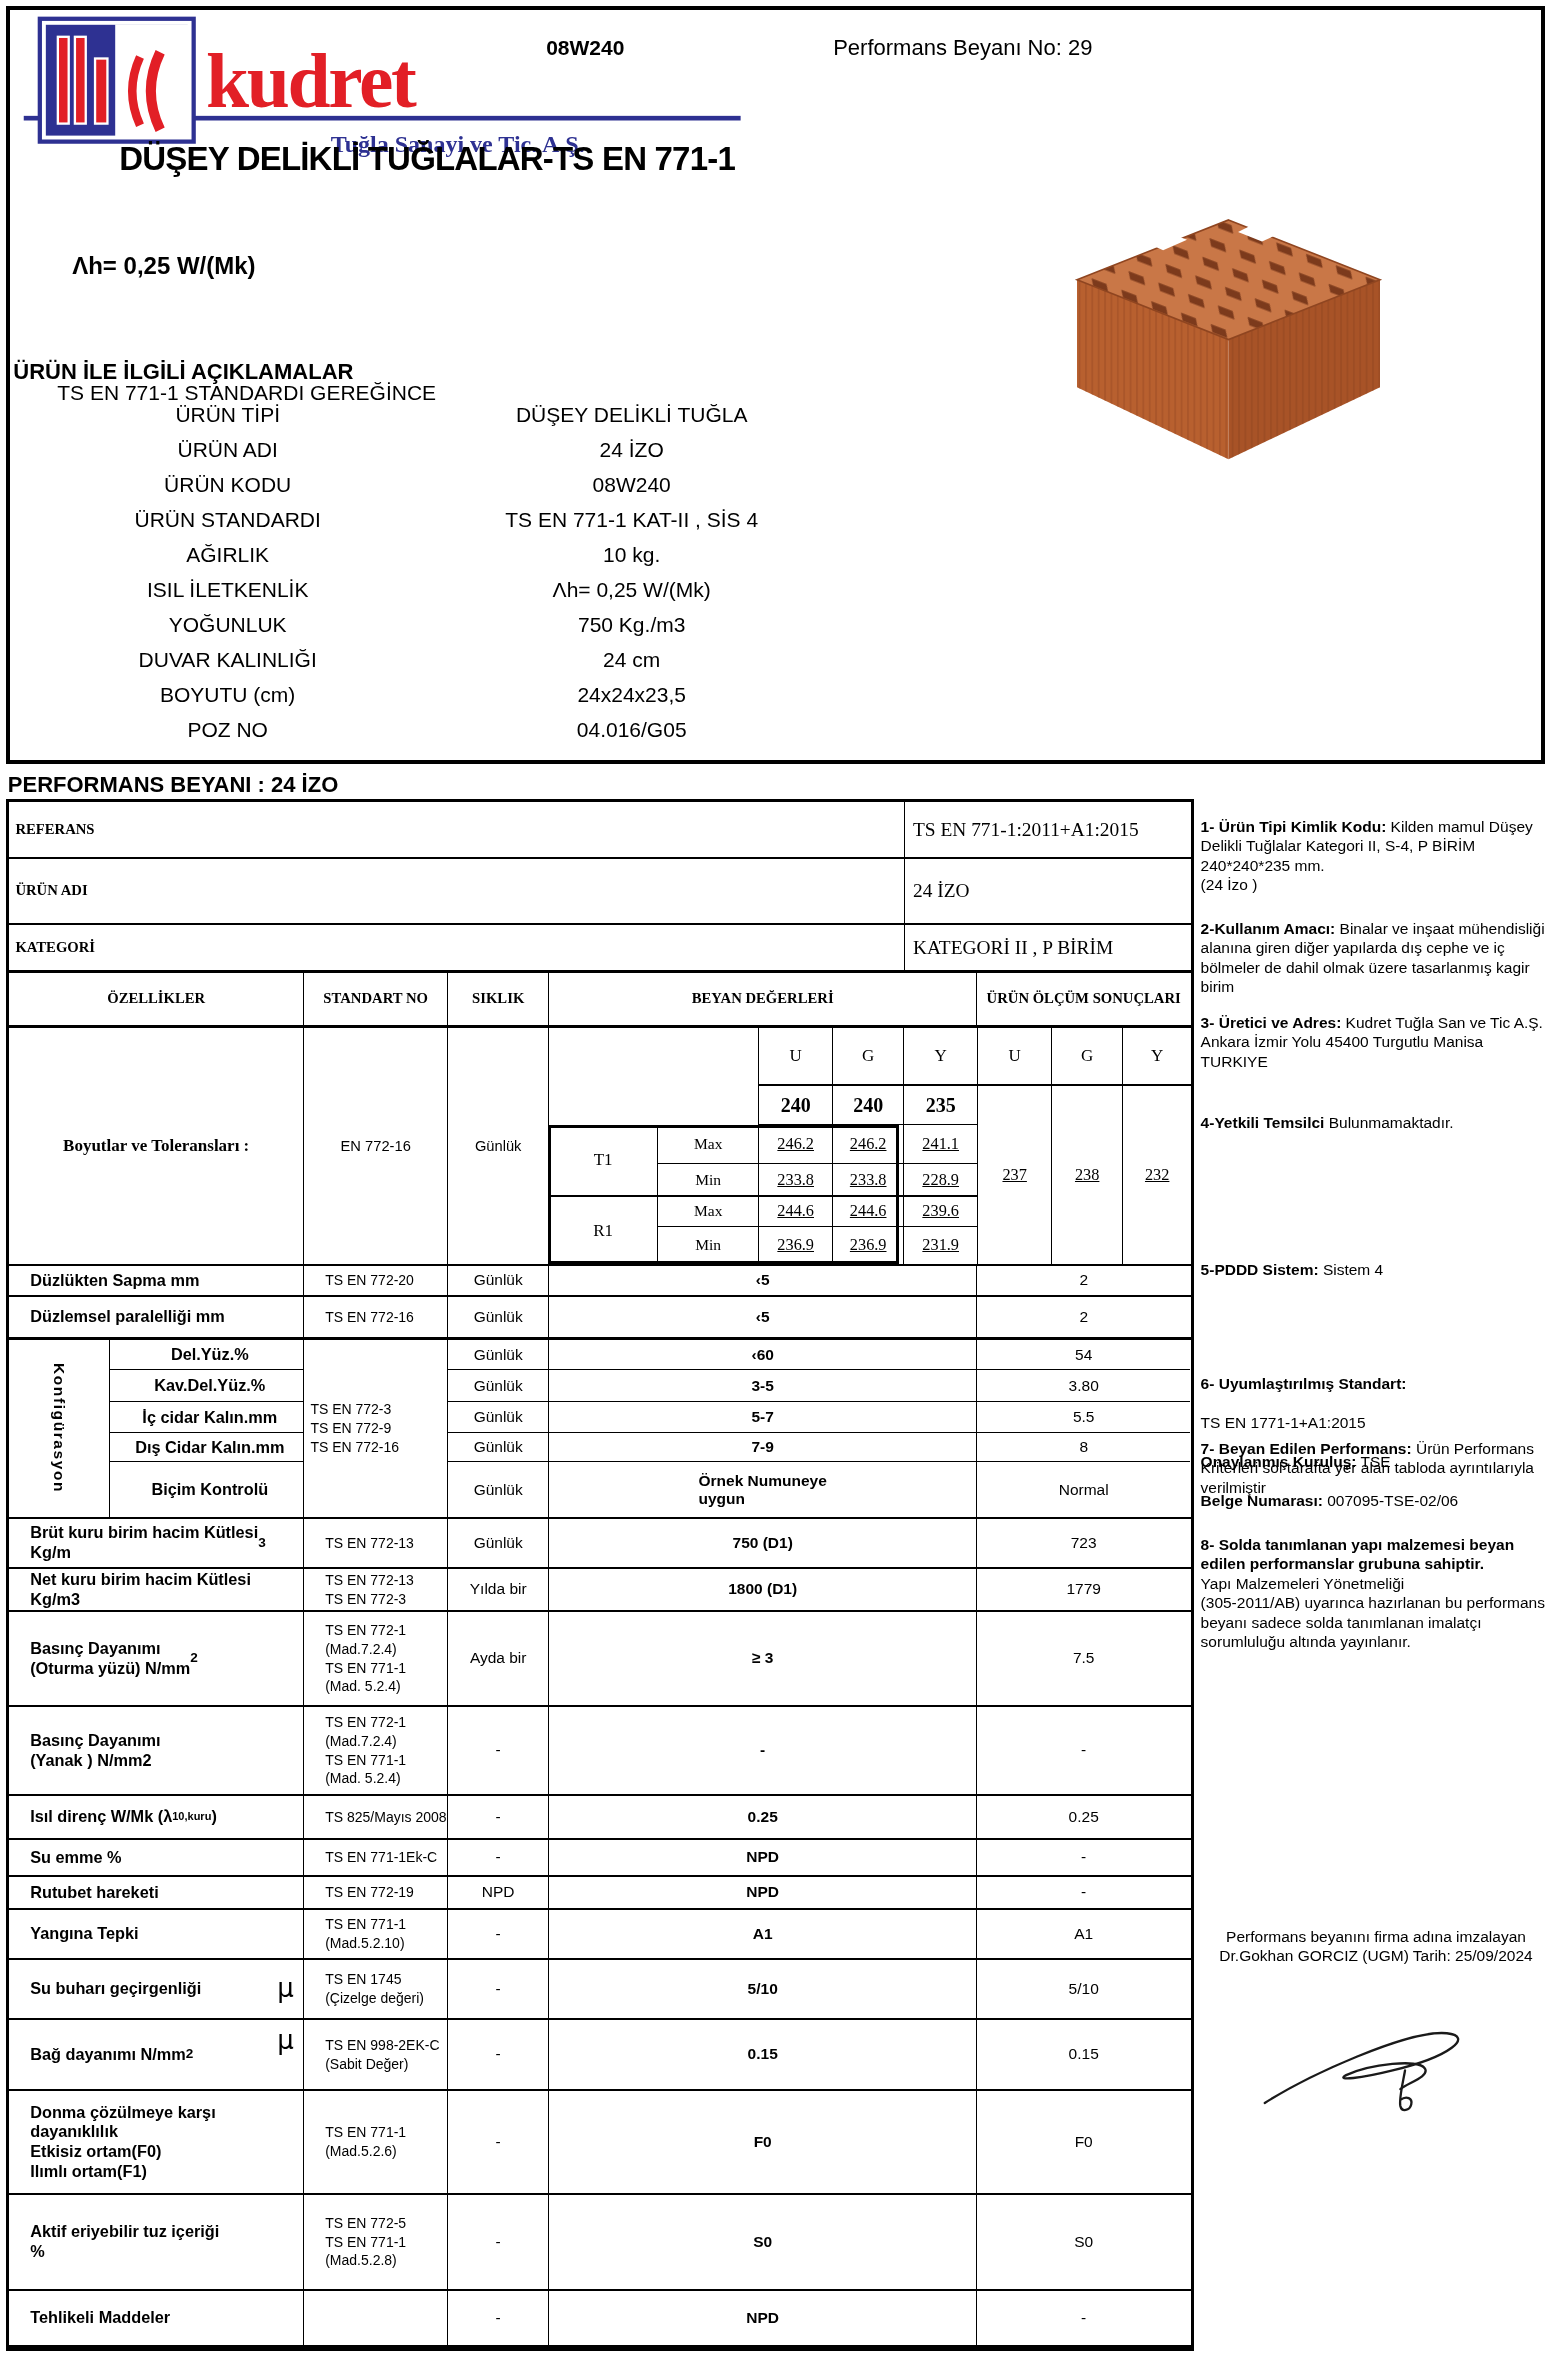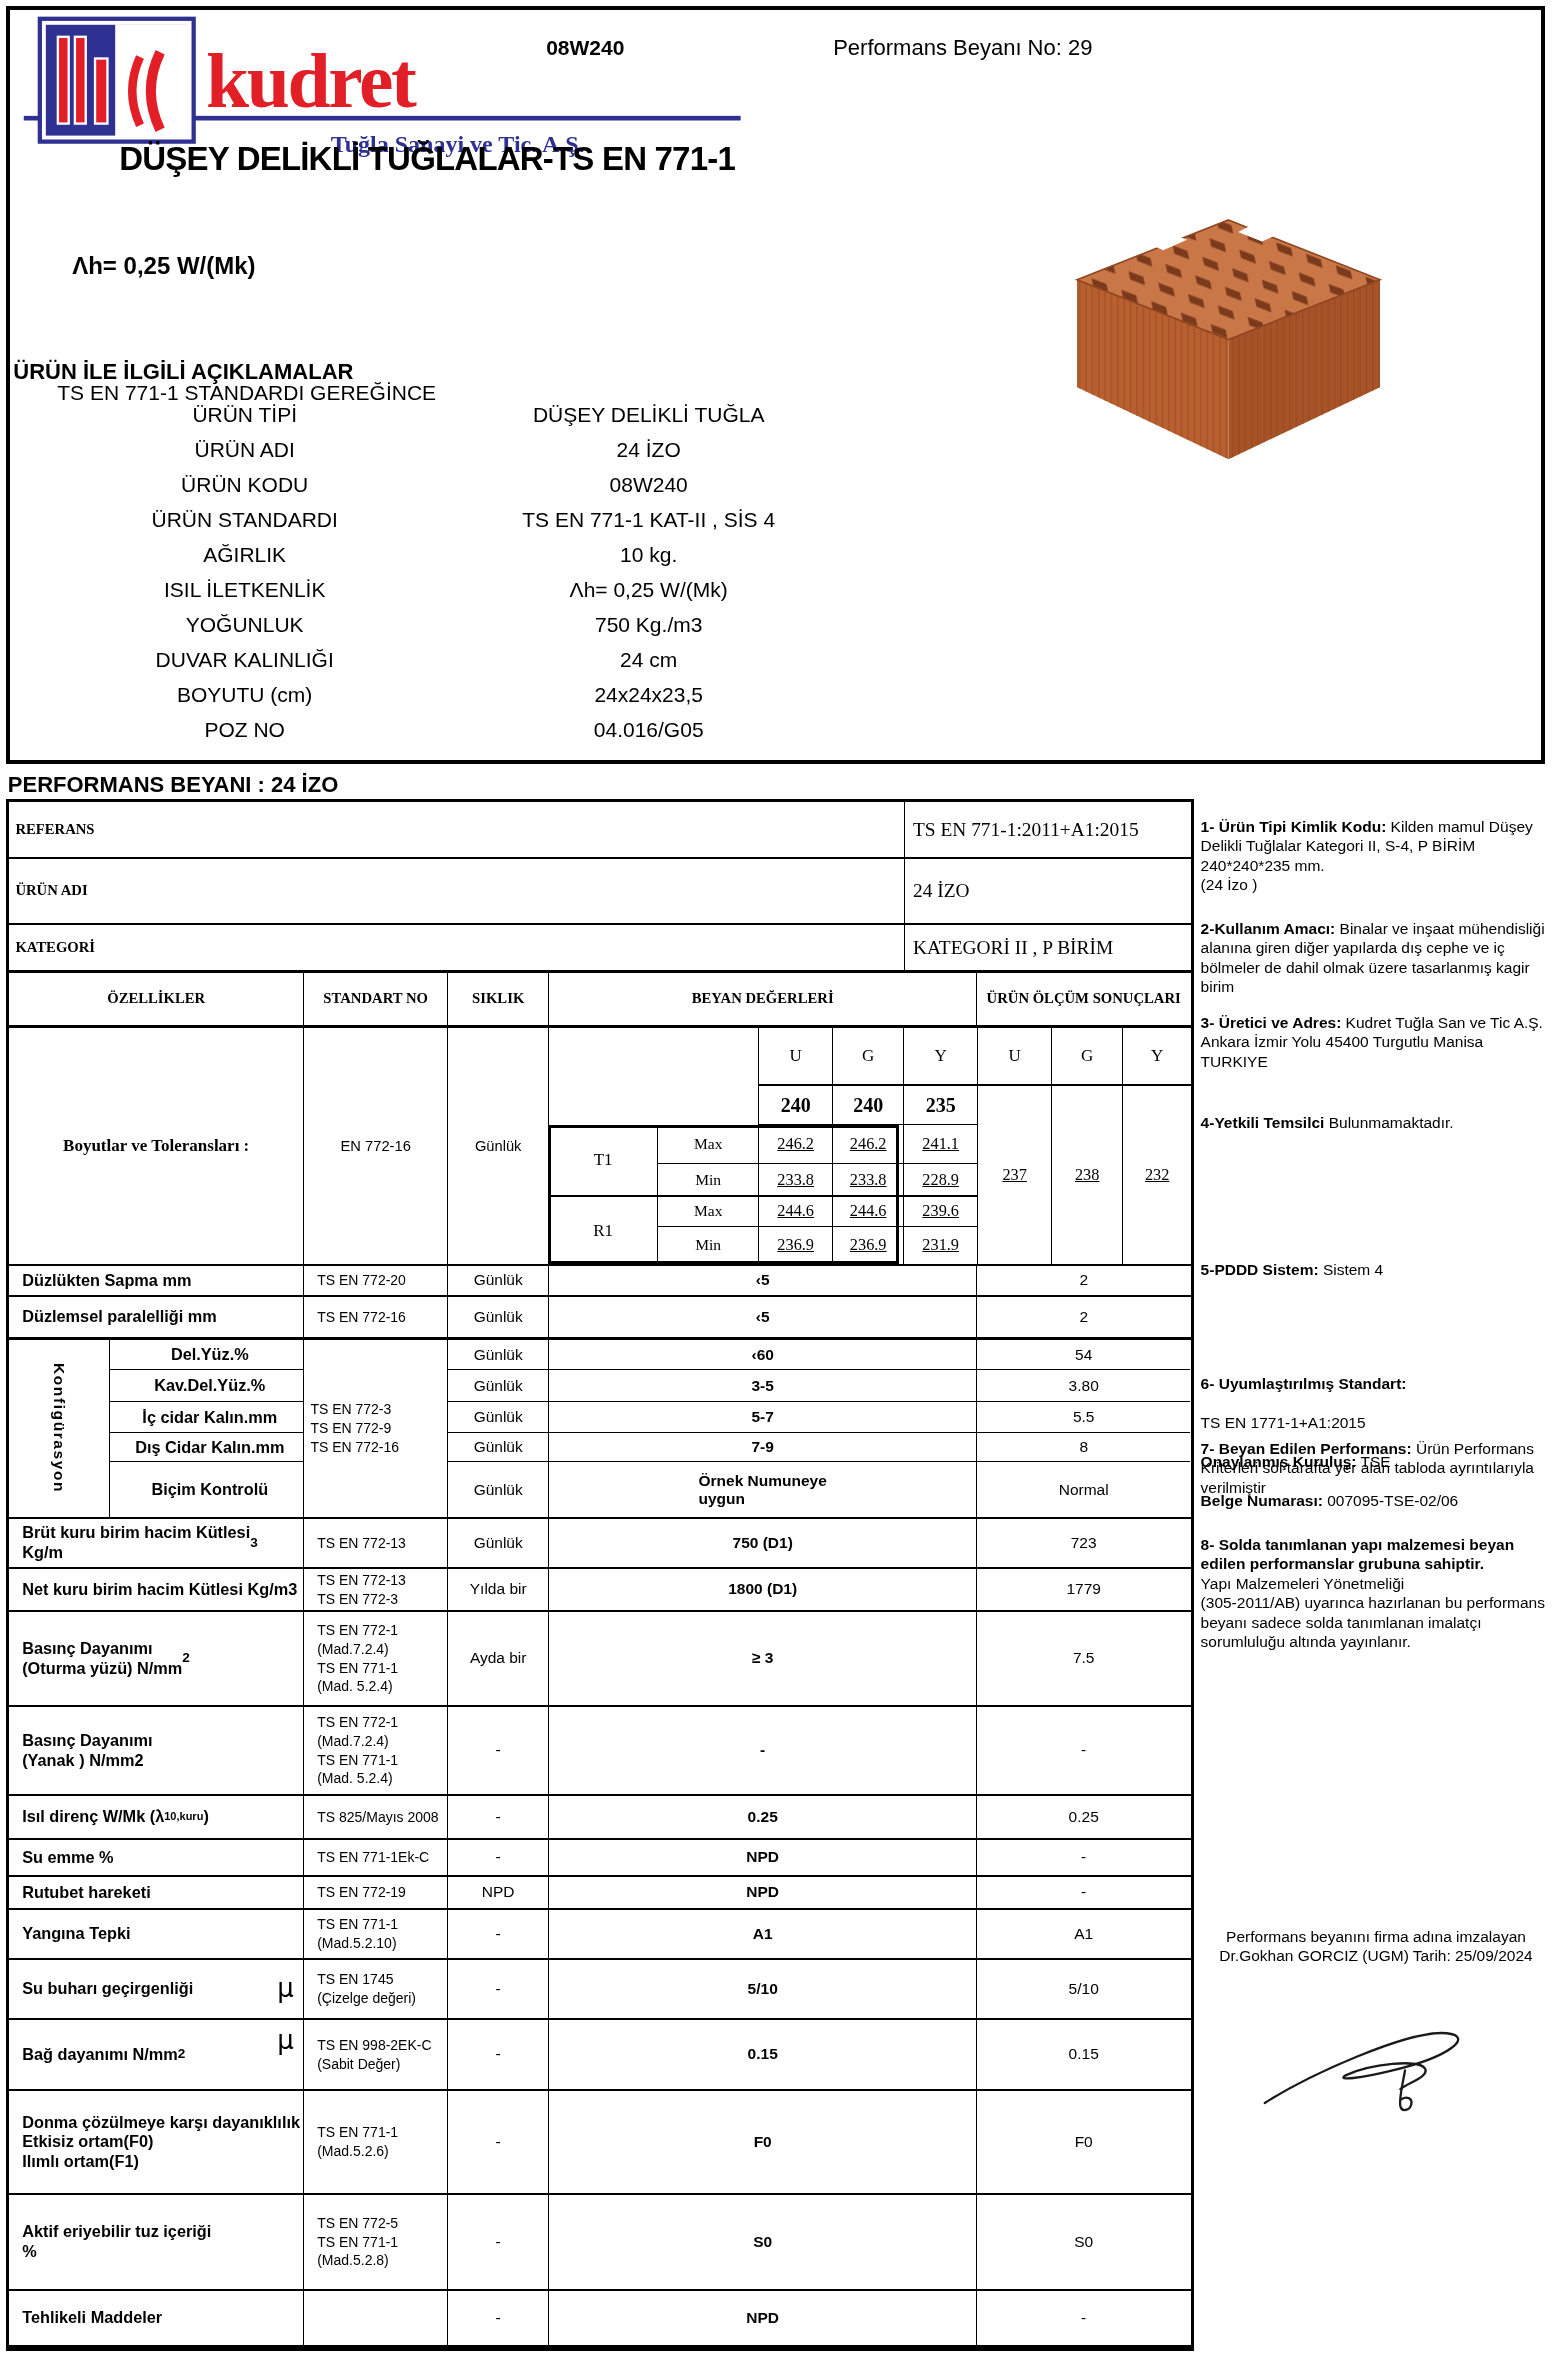--- a/index.html
+++ b/index.html
@@ -7,36 +7,36 @@
         font-family:"Liberation Sans",sans-serif;overflow:hidden;}
   .abs{position:absolute;}
   
   .topbox{position:absolute;left:6.2px;top:6.2px;width:1539px;height:758px;
           border:4.7px solid #000;box-sizing:border-box;}
   .code{left:536px;top:26px;font-size:21px;font-weight:bold;}
   .decno{left:823px;top:25px;font-size:22px;}
   .doctitle{left:109px;top:130px;font-size:33px;font-weight:bold;letter-spacing:-0.8px;}
   .thermal{left:62px;top:242px;font-size:24px;font-weight:bold;}
   .infohead{left:3.1px;top:349px;font-size:22px;font-weight:bold;}
-  .inforows{left:17px;top:387px;width:854px;}
+  .inforows{left:0;top:387px;width:854px;}
   .inforow{display:flex;height:35px;align-items:center;}
   .ilabel{width:435px;text-align:center;font-size:21px;}
   .ivalue{width:373px;text-align:center;font-size:21px;}
   .subhead{left:23px;top:371px;width:427px;text-align:center;font-size:21px;}
   
   .sectitle{left:7.8px;top:772px;font-size:22px;font-weight:bold;}
   
   .tbl{position:absolute;left:6.2px;top:799px;width:1188px;box-sizing:border-box;
        border:3.1px solid #000;border-bottom-width:6.2px;}
   .trow{display:flex;border-bottom:2.3px solid #000;box-sizing:border-box;position:relative;}
   .trow.nob{border-bottom:none;}
   .c{box-sizing:border-box;border-right:1.6px solid #000;display:flex;align-items:center;
      justify-content:center;text-align:center;overflow:hidden;line-height:1.2;}
   .c.last{border-right:none;}
-  .c.l{justify-content:flex-start;text-align:left;padding-left:13px;}
+  .c.l{justify-content:flex-start;text-align:left;padding-left:21px;}
   .w-lbl{width:295px;} .w-std{width:144px;} .w-frq{width:101px;}
   .w-dec{width:428px;} .w-mea{width:213px;}
   .mlab{width:896px;font-family:"Liberation Serif",serif;font-weight:bold;font-size:14.7px;
         justify-content:flex-start;text-align:left;padding-left:6.2px;}
   .mval{width:285px;font-family:"Liberation Serif",serif;font-size:19.4px;
         justify-content:flex-start;text-align:left;padding-left:7.8px;}
   .hcell{font-family:"Liberation Serif",serif;font-weight:bold;font-size:14.7px;}
   .rlbl{font-weight:bold;font-size:16.3px;white-space:pre-line;position:relative;}
   .std{font-size:14px;white-space:pre-line;line-height:1.35;}
   .frq{font-size:15.5px;}

